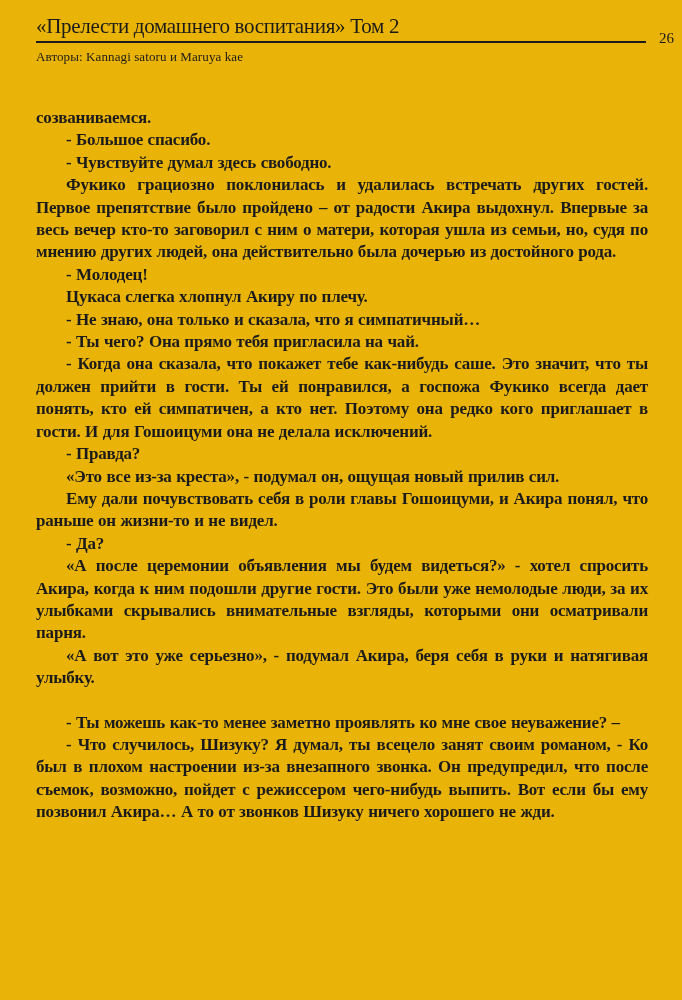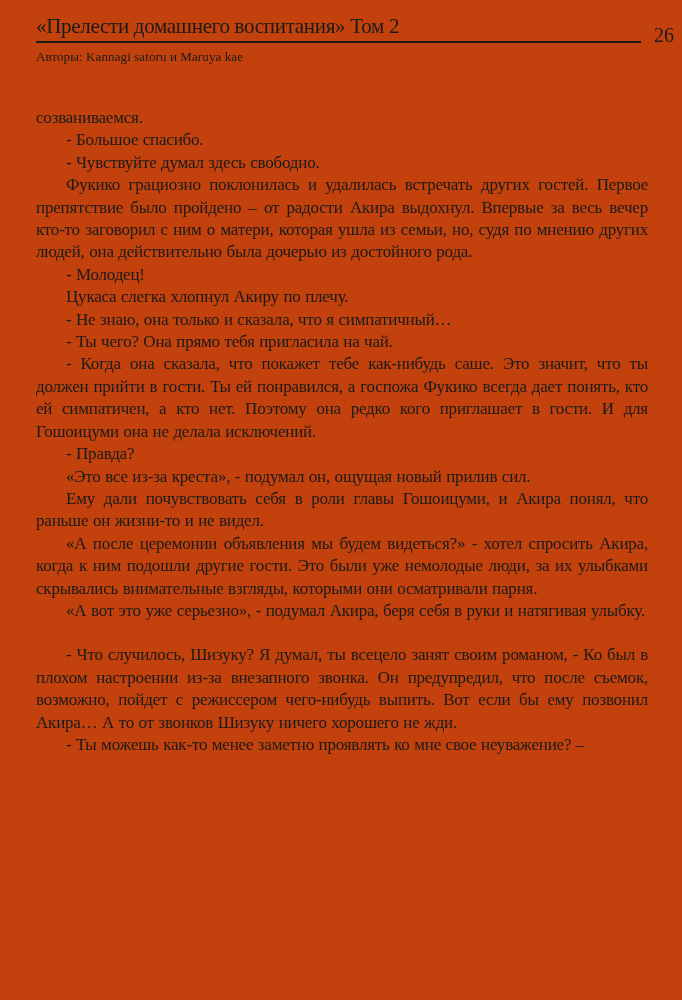--- a/index.html
+++ b/index.html
@@ -5,21 +5,21 @@
   html, body {
     margin: 0;
     padding: 0;
     background: #ffffff;
   }
   .page {
     position: relative;
     box-sizing: border-box;
     width: 682px;
     height: 1000px;
-    background: #c2410c;
+    background: #eab308;
     color: #1b1b1b;
     font-family: "Liberation Serif", "DejaVu Serif", serif;
     padding: 14px 34px 0 36px;
     overflow: hidden;
   }
   .header-row {
     display: flex;
     align-items: flex-end;
     width: calc(100% + 26px); 
   }
@@ -28,41 +28,42 @@
     border-bottom: 2px solid #1b1b1b;
     padding-bottom: 2px;
     white-space: nowrap;
     overflow: hidden;
   }
   .title {
     font-size: 21px;
     letter-spacing: -0.3px;
   }
   .page-num {
-    font-size: 20px;
+    font-size: 15px;
     margin-left: 13px;
     position: relative;
     top: 4px;
   }
   .authors {
     font-size: 13px;
     margin-top: 6px;
     letter-spacing: 0.1px;
   }
   .body-text {
     margin-top: 42px;
   }
   .para {
     margin: 0;
     font-size: 17px;
     line-height: 22.4px;
     text-align: justify;
     text-indent: 30px;
     letter-spacing: -0.2px;
     word-spacing: 0.5px;
+    font-weight: bold;
   }
   .para.no-indent {
     text-indent: 0;
   }
   .scene-break {
     height: 22px;
   }
 </style>
 </head>
 <body>
@@ -84,19 +85,20 @@
       <p class="para">- Чувствуйте думал здесь свободно.</p>
       <p class="para">Фукико грациозно поклонилась и удалилась встречать других гостей. Первое препятствие было пройдено – от радости Акира выдохнул. Впервые за весь вечер кто-то заговорил с ним о матери, которая ушла из семьи, но, судя по мнению других людей, она действительно была дочерью из достойного рода.</p>
       <p class="para">- Молодец!</p>
       <p class="para">Цукаса слегка хлопнул Акиру по плечу.</p>
       <p class="para">- Не знаю, она только и сказала, что я симпатичный…</p>
       <p class="para">- Ты чего? Она прямо тебя пригласила на чай.</p>
       <p class="para">- Когда она сказала, что покажет тебе как-нибудь саше. Это значит, что ты должен прийти в гости. Ты ей понравился, а госпожа Фукико всегда дает понять, кто ей симпатичен, а кто нет. Поэтому она редко кого приглашает в гости. И для Гошоицуми она не делала исключений.</p>
       <p class="para">- Правда?</p>
       <p class="para">«Это все из-за креста», - подумал он, ощущая новый прилив сил.</p>
       <p class="para">Ему дали почувствовать себя в роли главы Гошоицуми, и Акира понял, что раньше он жизни-то и не видел.</p>
+      <p class="para">- Да?</p>
       <p class="para">«А после церемонии объявления мы будем видеться?» - хотел спросить Акира, когда к ним подошли другие гости. Это были уже немолодые люди, за их улыбками скрывались внимательные взгляды, которыми они осматривали парня.</p>
       <p class="para">«А вот это уже серьезно», - подумал Акира, беря себя в руки и натягивая улыбку.</p>
       <div class="scene-break"></div>
+      <p class="para">- Ты можешь как-то менее заметно проявлять ко мне свое неуважение? –</p>
       <p class="para">- Что случилось, Шизуку? Я думал, ты всецело занят своим романом, - Ко был в плохом настроении из-за внезапного звонка. Он предупредил, что после съемок, возможно, пойдет с режиссером чего-нибудь выпить. Вот если бы ему позвонил Акира… А то от звонков Шизуку ничего хорошего не жди.</p>
-      <p class="para">- Ты можешь как-то менее заметно проявлять ко мне свое неуважение? –</p>
     </div>
 </div>
 
 </body></html>

